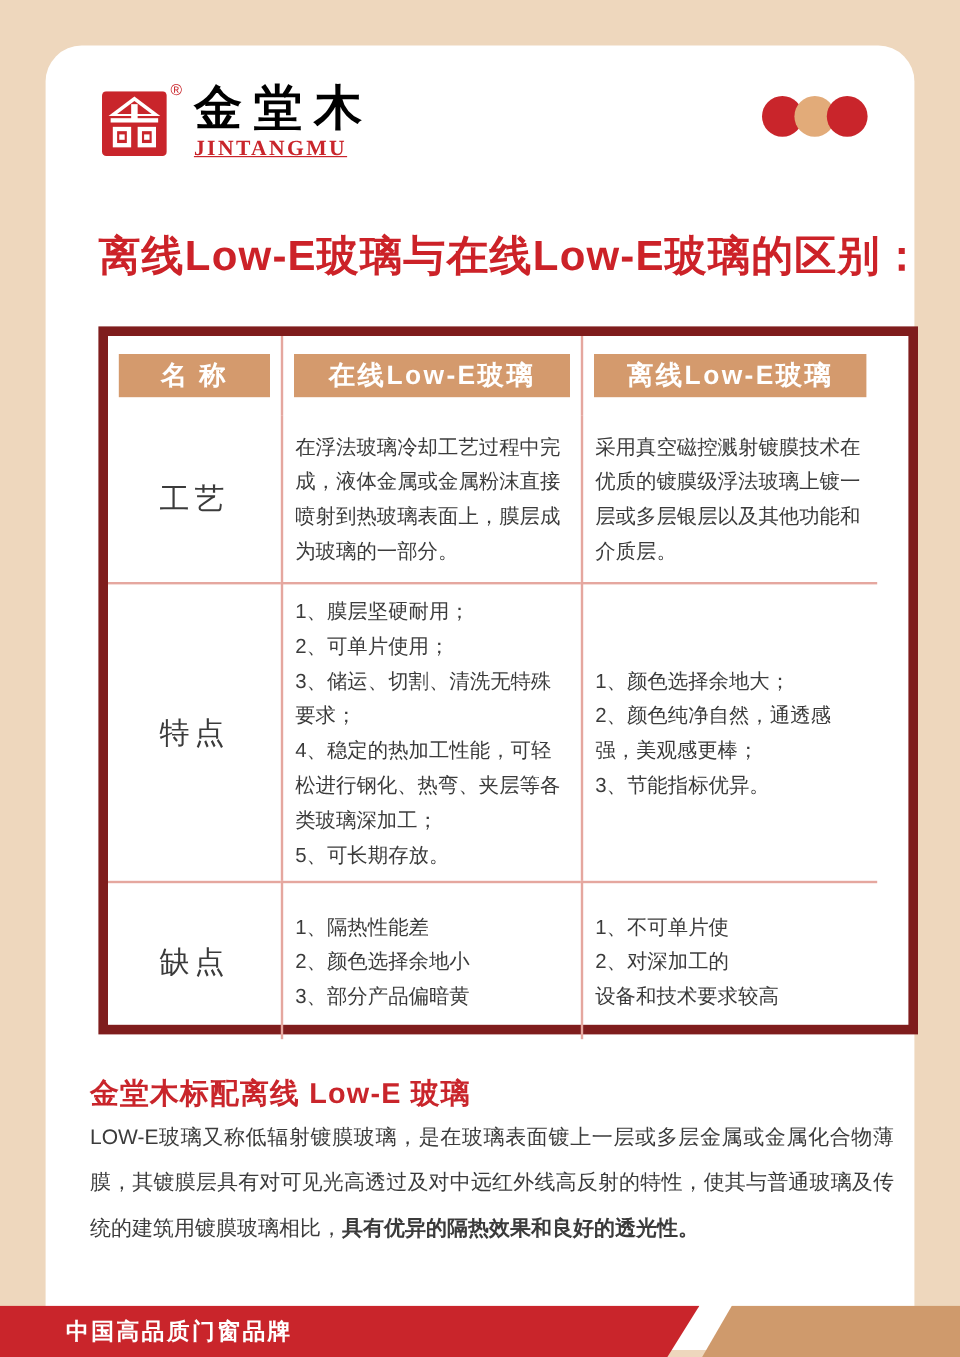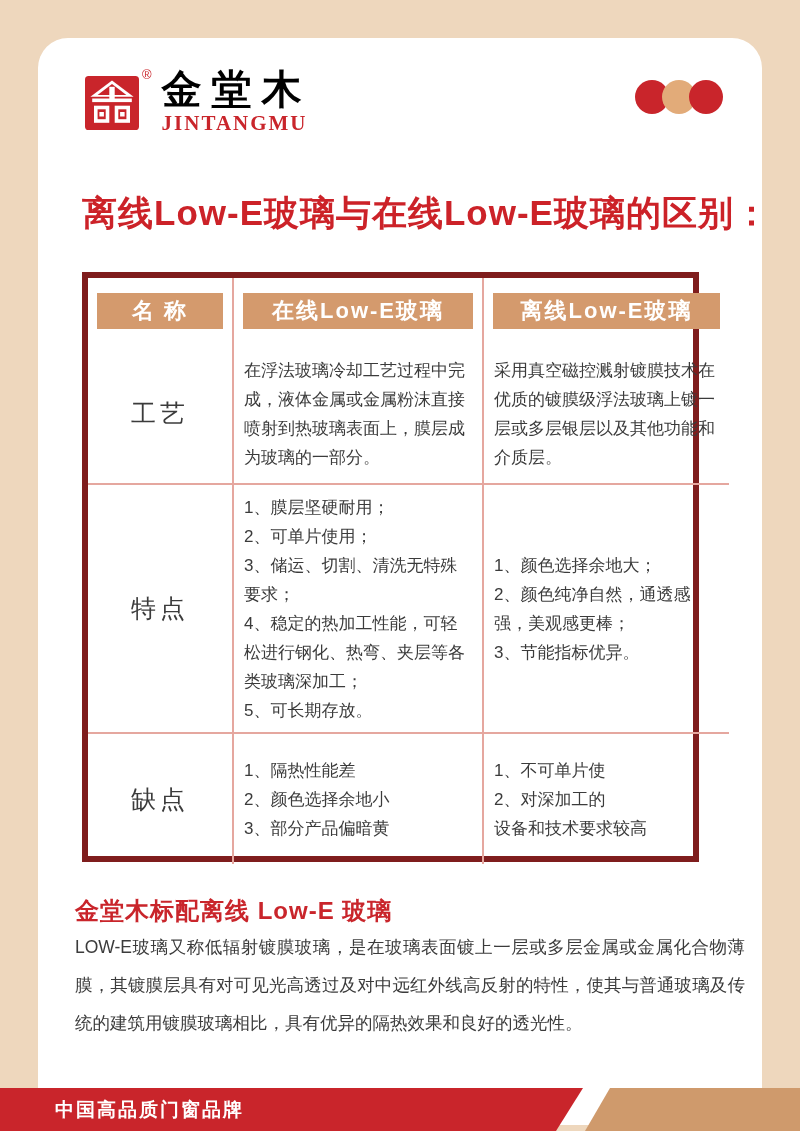--- a/index.html
+++ b/index.html
@@ -24,39 +24,39 @@
   .seal { width: 54px; height: 54px; margin-top: 8px; }
   .reg-mark { color: #c9252b; font-size: 13px; margin: 0 2px 0 3px; line-height: 13px; }
   .brand-text { margin-left: 8px; }
   .brand-cn {
     font-family: "Liberation Serif", serif;
     color: #000000; font-size: 40px; font-weight: bold;
     letter-spacing: 10px; line-height: 44px; white-space: nowrap;
   }
   .brand-en {
     font-family: "Liberation Serif", serif;
-    color: #c9252b; font-size: 21px; font-weight: bold;
-    letter-spacing: 2px; line-height: 22px;
+    color: #c9252b; font-size: 18px; font-weight: bold;
+    letter-spacing: 2px; line-height: 22px; text-decoration: underline;
   }
   .dots { position: absolute; left: 597px; top: 42px; display: flex; }
   .dot { width: 34px; height: 34px; border-radius: 50%; }
   .dot + .dot { margin-left: -7px; }
   .dot-red { background: #c9252b; }
   .dot-tan { background: #e2ab79; }
   
   .page-title {
     position: absolute; left: 44px; top: 152px;
     color: #cc2228; font-size: 35px; font-weight: bold;
     letter-spacing: 1px; white-space: nowrap;
   }
   
   .cmp-table {
     position: absolute; left: 44px; top: 234px;
-    width: 617px; height: 590px;
-    border: 6px solid #7f1d1d;
+    width: 683px; height: 590px;
+    border: 8px solid #7f1d1d;
     display: grid;
     grid-template-columns: 144px 250px 247px;
     grid-template-rows: 66px 139px 249px 132px;
   }
   .cell { display: flex; align-items: center; }
   .col2, .col3 { border-left: 2px solid #e5a79f; }
   .row-b { border-top: 2px solid #e5a79f; }
   .hdr-cell { padding: 0 9px; }
   .hdr-block {
     flex: 1; height: 36px; background: #d49a6d;
@@ -79,21 +79,21 @@
     position: absolute; left: 37px; top: 857px;
     color: #c9252b; font-size: 24px; font-weight: bold;
     letter-spacing: 1px;
   }
   .sec-body {
     position: absolute; left: 37px; top: 890px;
     width: 670px;
     font-size: 17.5px; line-height: 38px;
     color: #3b3b3b; text-align: justify;
   }
-  .sec-body b { font-weight: normal; margin-top: 44px; }
+  .sec-body b { font-weight: bold; margin-top: 44px; }
   
   .banner { position: absolute; left: 0; bottom: 0; width: 800px; height: 43px; z-index: 5; border-radius: 12px; }
   .banner-red {
     position: absolute; inset: 0; background: #c9252b;
     clip-path: polygon(0 0, 583px 0, 556px 100%, 0 100%);
   }
   .banner-tan {
     position: absolute; inset: 0; background: #cf9a6c;
     clip-path: polygon(610px 0, 100% 0, 100% 100%, 585px 100%);
   }

